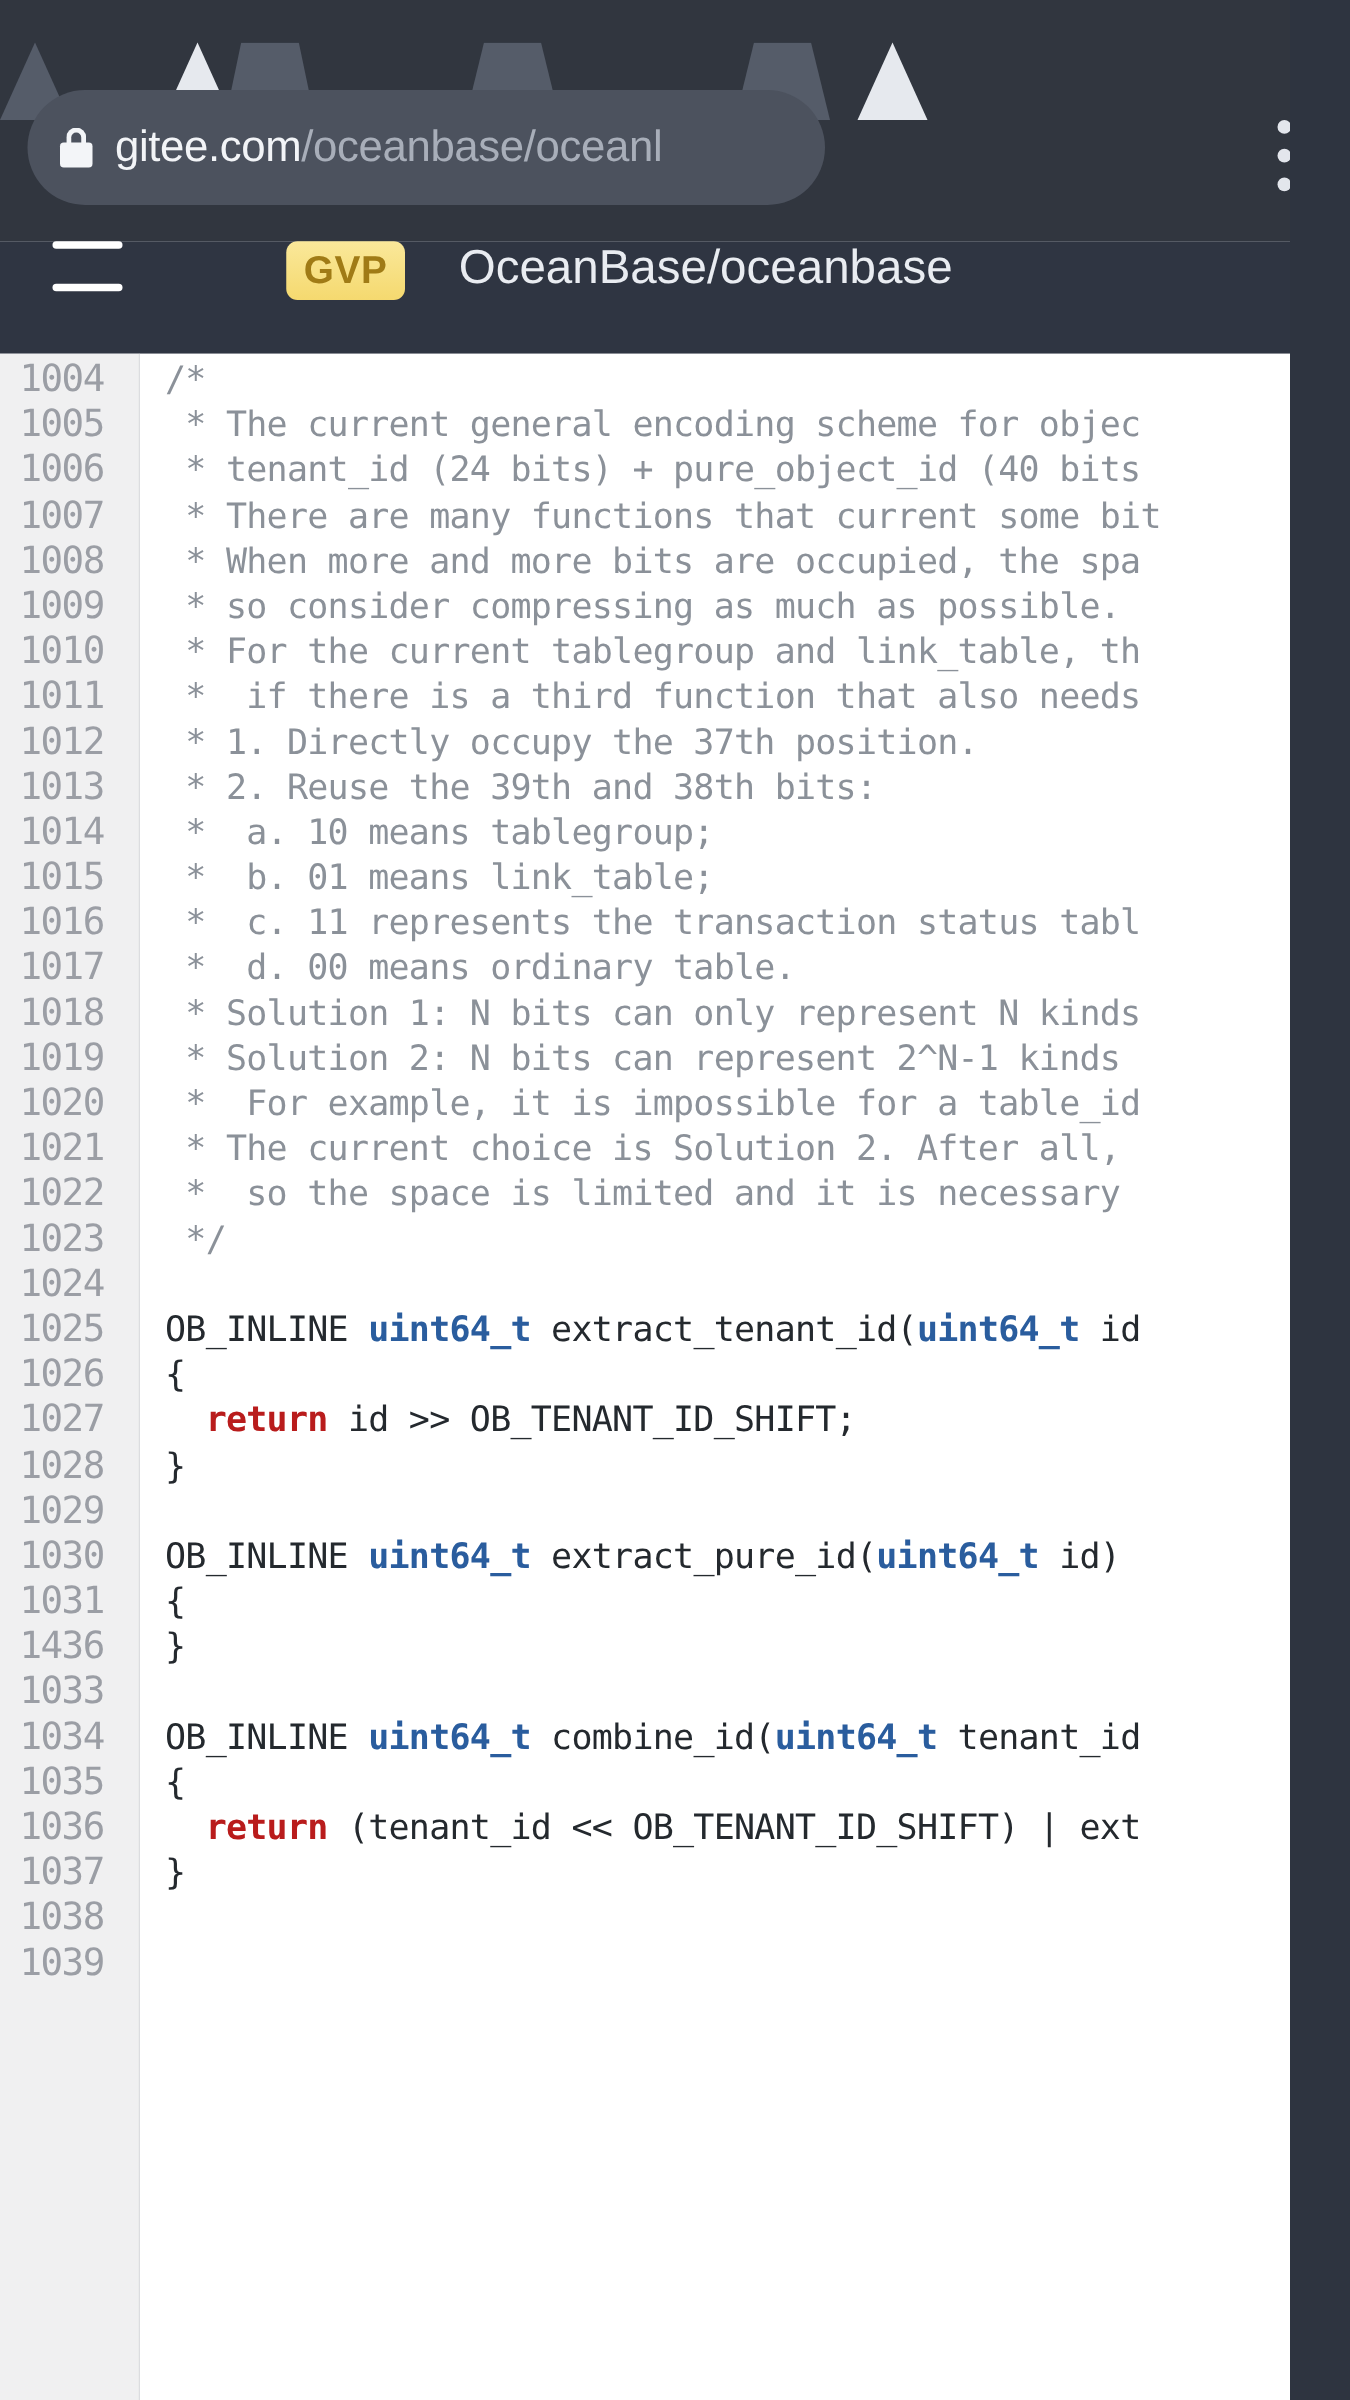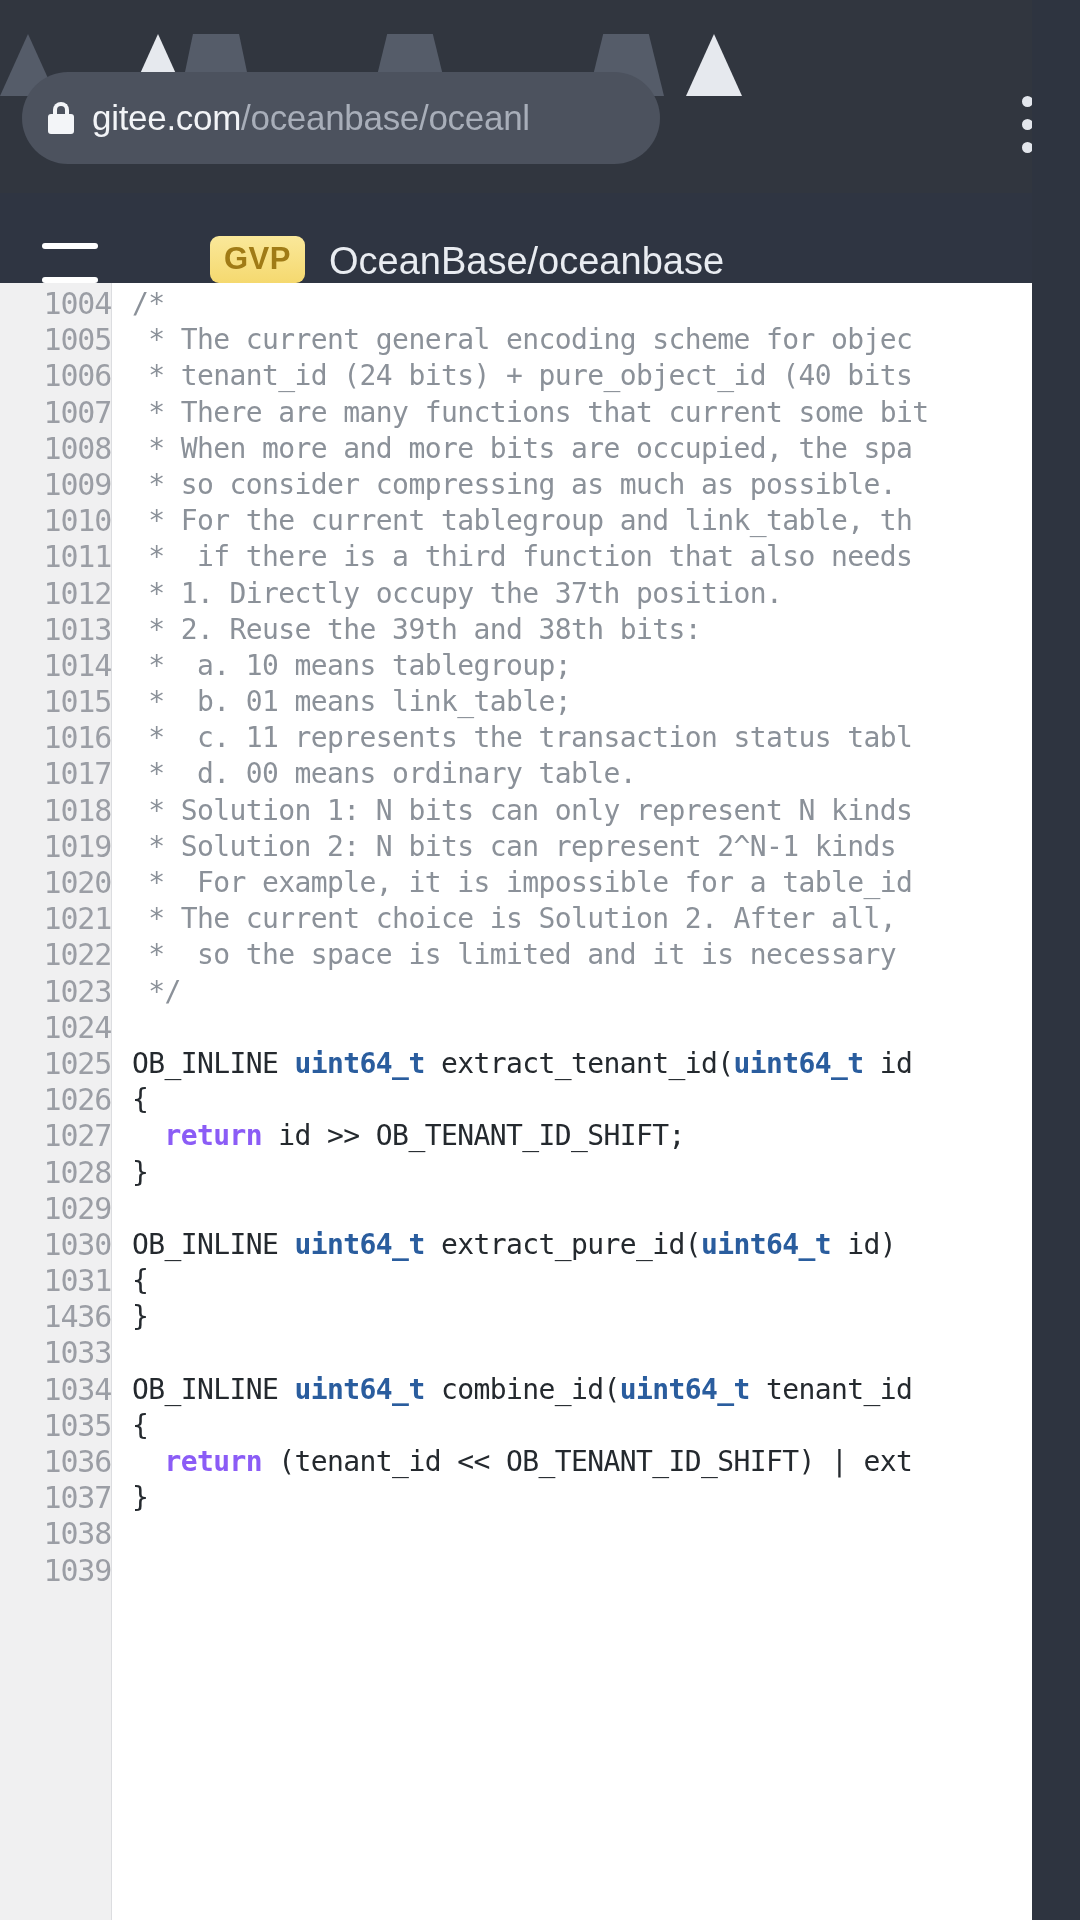--- a/index.html
+++ b/index.html
@@ -123,21 +123,22 @@
   .kebab i:last-child { margin-bottom: 0; }
 
   
   .site-header {
     position: absolute;
     top: 193px; left: 0;
     width: 1080px;
     height: 90px;
     background: #2f3542;
     display: flex;
-    align-items: flex-end;
+    align-items: flex-start;
+    gap: 19px;
   }
   .hamburger {
     margin-left: 42px;
     width: 56px;
     height: 40px;
     display: flex;
     flex-direction: column;
     justify-content: space-between;
     flex: 0 0 auto;
   }
@@ -183,21 +184,21 @@
     width: 112px;
     background: #f0f0f1;
     border-right: 1px solid #dcdde0;
     box-sizing: border-box;
     padding-top: 3px;
   }
   .gutter .ln {
     height: 36.2px;
     line-height: 36.2px;
     text-align: right;
-    padding-right: 0;
+    padding-right: 28px;
     box-sizing: border-box;
     color: #9b9ea5;
     font-family: "DejaVu Sans Mono", monospace;
     font-size: 30px;
     letter-spacing: -1.2px;
   }
   .codecol {
     flex: 1 1 auto;
     padding-top: 3px;
     padding-left: 20px;
@@ -208,21 +209,21 @@
     height: 36.2px;
     line-height: 36.2px;
     font-family: "DejaVu Sans Mono", monospace;
     font-size: 28px;
     color: #24292e;
     white-space: pre;
     letter-spacing: -0.6px;
   }
   .cl .cmt  { color: #8b9199; }
   .cl .typ  { color: #2a5d9e; font-weight: bold; }
-  .cl .kw   { color: #8b5cf6; font-weight: bold; }
+  .cl .kw   { color: #b91c1c; font-weight: bold; }
   .cl .pln  { color: #24292e; }
 </style>
 </head>
 <body>
 
 <div id="screen">
 
   <div class="chrome">
 
     <div class="statusbar">

